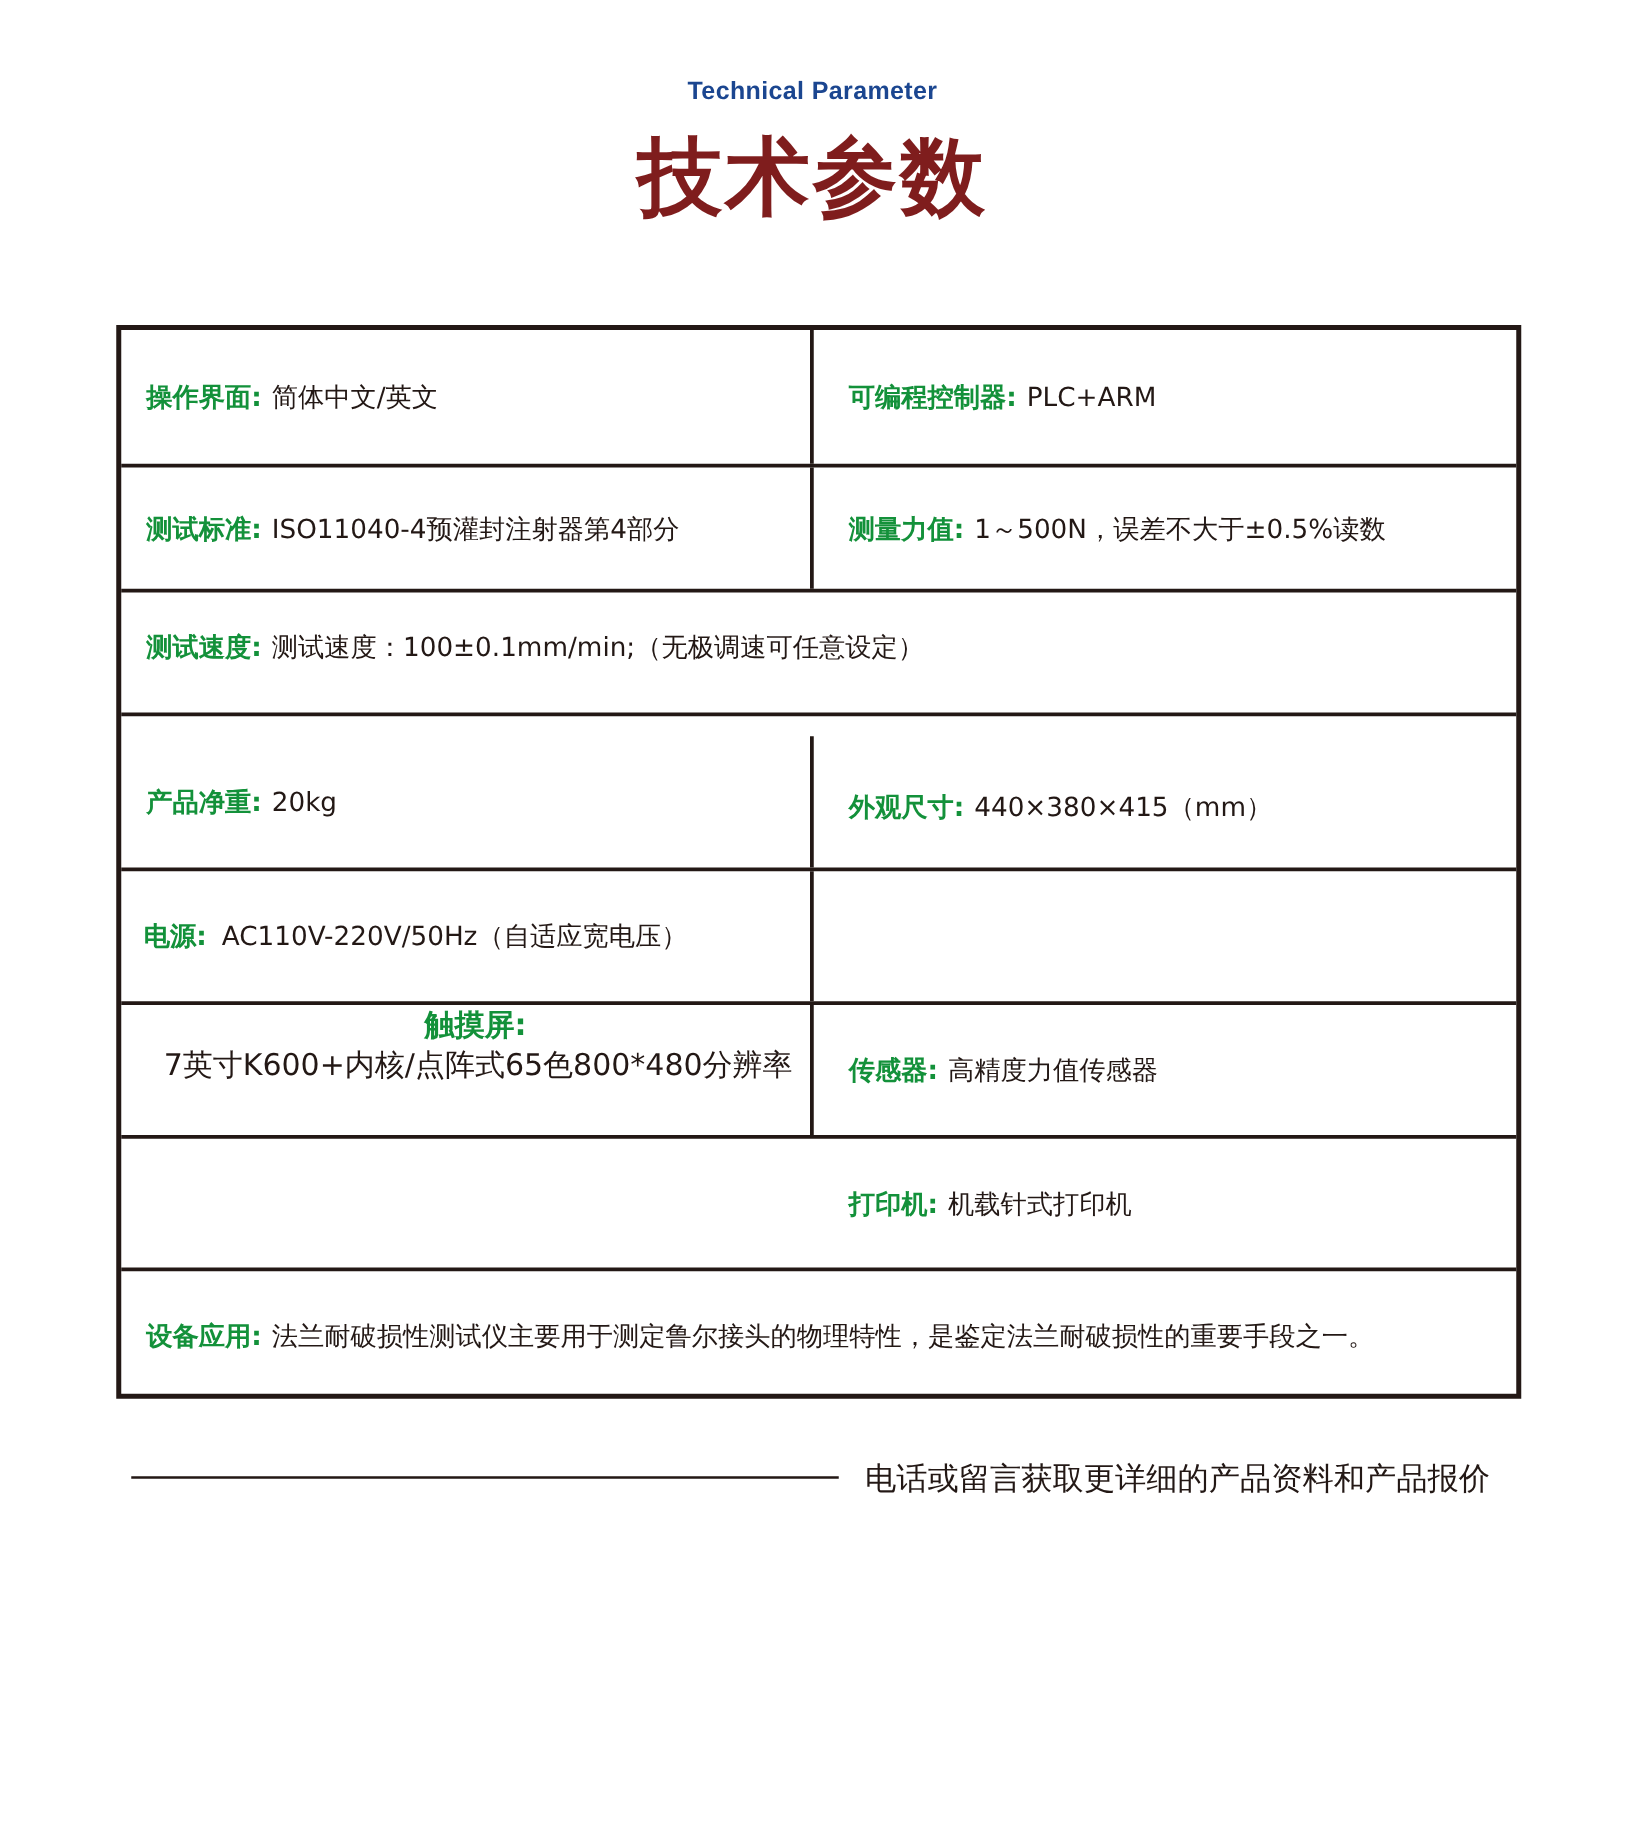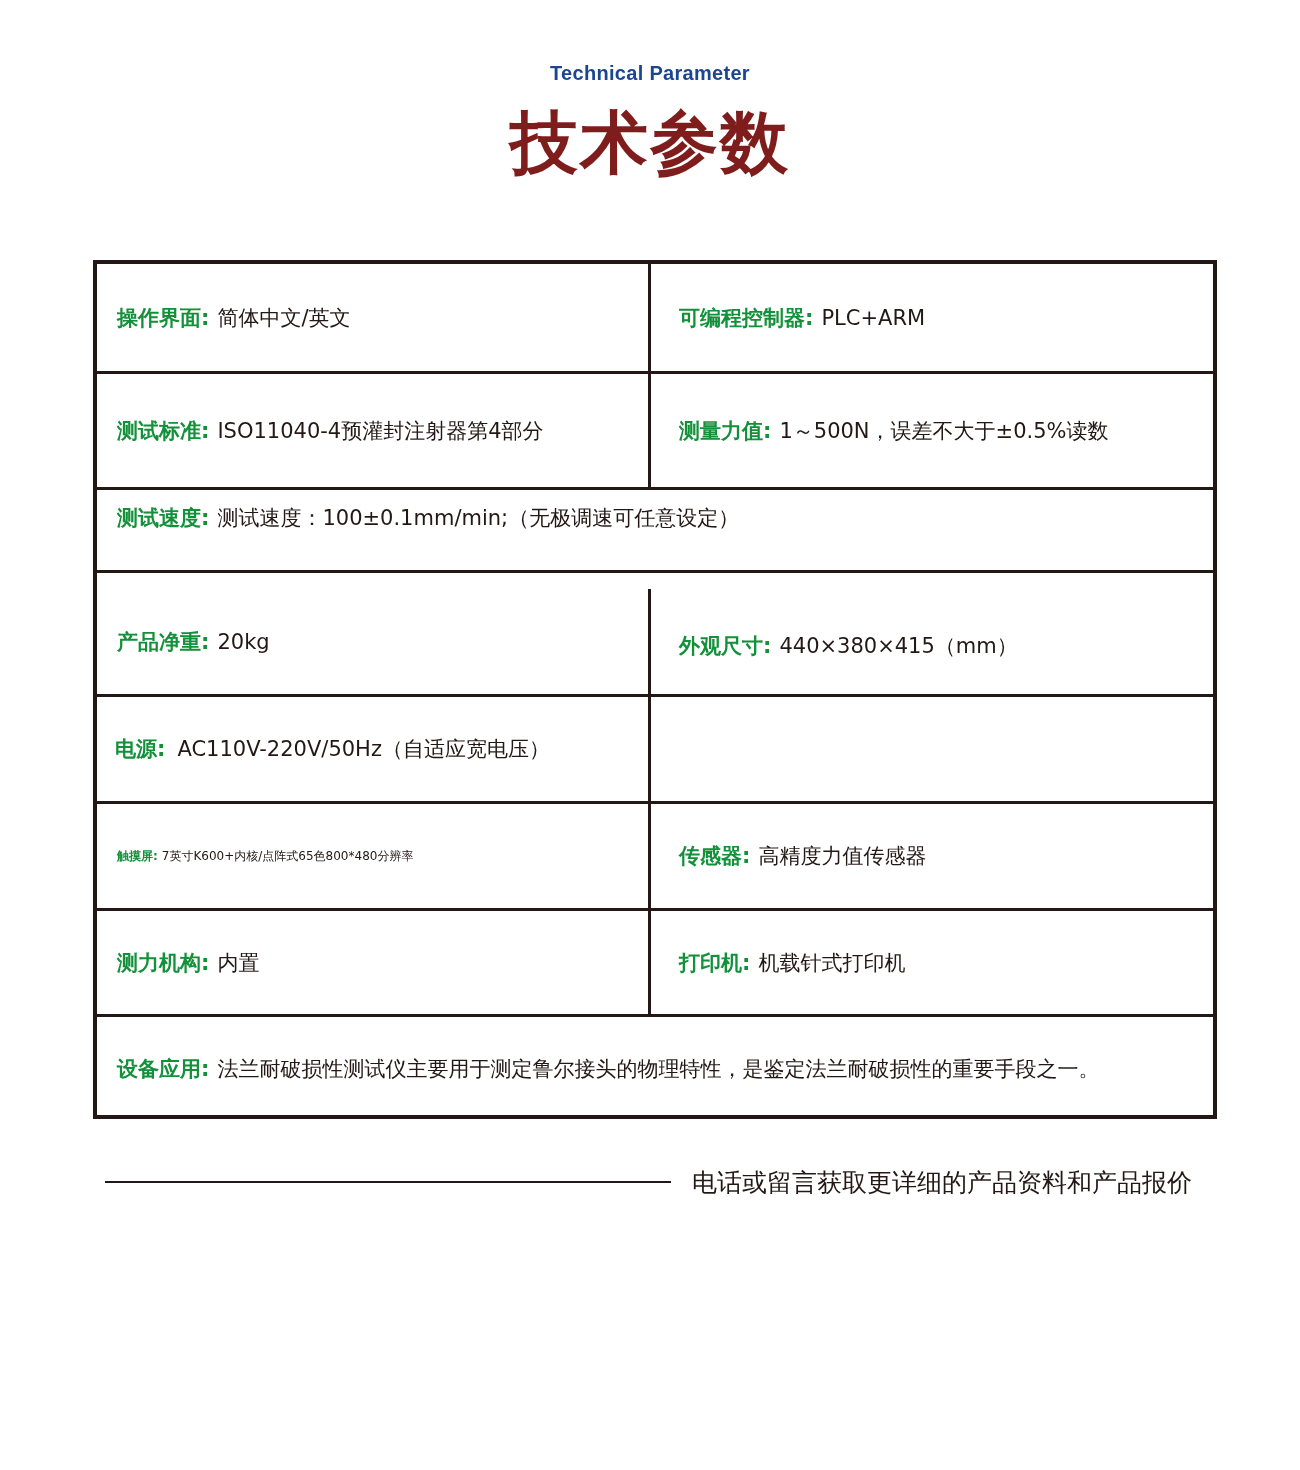--- a/index.html
+++ b/index.html
@@ -36,21 +36,21 @@
     <div class="cell right">
       <span class="label">可编程控制器:</span>
       <span class="value">PLC+ARM</span>
     </div>
     <div class="cell left">
       <span class="label">操作界面:</span>
       <span class="value">简体中文/英文</span>
     </div>
   </div>
 
-  <div class="row" style="top:110px; height:116px;">
+  <div class="row" style="top:110px; height:100px;">
     <div class="cell left">
       <span class="label">测试标准:</span>
       <span class="value">ISO11040-4预灌封注射器第4部分</span>
     </div>
     <div class="cell right">
       <span class="label">测量力值:</span>
       <span class="value">1～500N，误差不大于±0.5%读数</span>
     </div>
   </div>
 
@@ -73,35 +73,31 @@
   </div>
 
   <div class="row" style="top:433px; height:107px;">
     <div class="cell left" style="padding-left:18px;">
       <span class="label" style="margin-right:12px;">电源:</span>
       <span class="value">AC110V-220V/50Hz（自适应宽电压）</span>
     </div>
   </div>
 
   <div class="row" style="top:540px; height:107px;">
-    <div class="cell left" style="font-size:12px;">
+    <div class="cell left" style="font-size:24px;flex-direction:column;">
       <span class="label" style="margin-right:4px;">触摸屏:</span>
       <span class="value">7英寸K600+内核/点阵式65色800*480分辨率</span>
     </div>
     <div class="cell right">
       <span class="label">传感器:</span>
       <span class="value">高精度力值传感器</span>
     </div>
   </div>
 
   <div class="row" style="top:647px; height:106px;">
-    <div class="cell left">
-      <span class="label">测力机构:</span>
-      <span class="value">内置</span>
-    </div>
     <div class="cell right">
       <span class="label">打印机:</span>
       <span class="value">机载针式打印机</span>
     </div>
   </div>
 
   <div class="row last" style="top:753px; height:118px;">
     <div class="cell full" style="padding-bottom:14px;">
       <span class="label">设备应用:</span>
       <span class="value">法兰耐破损性测试仪主要用于测定鲁尔接头的物理特性，是鉴定法兰耐破损性的重要手段之一。</span>

